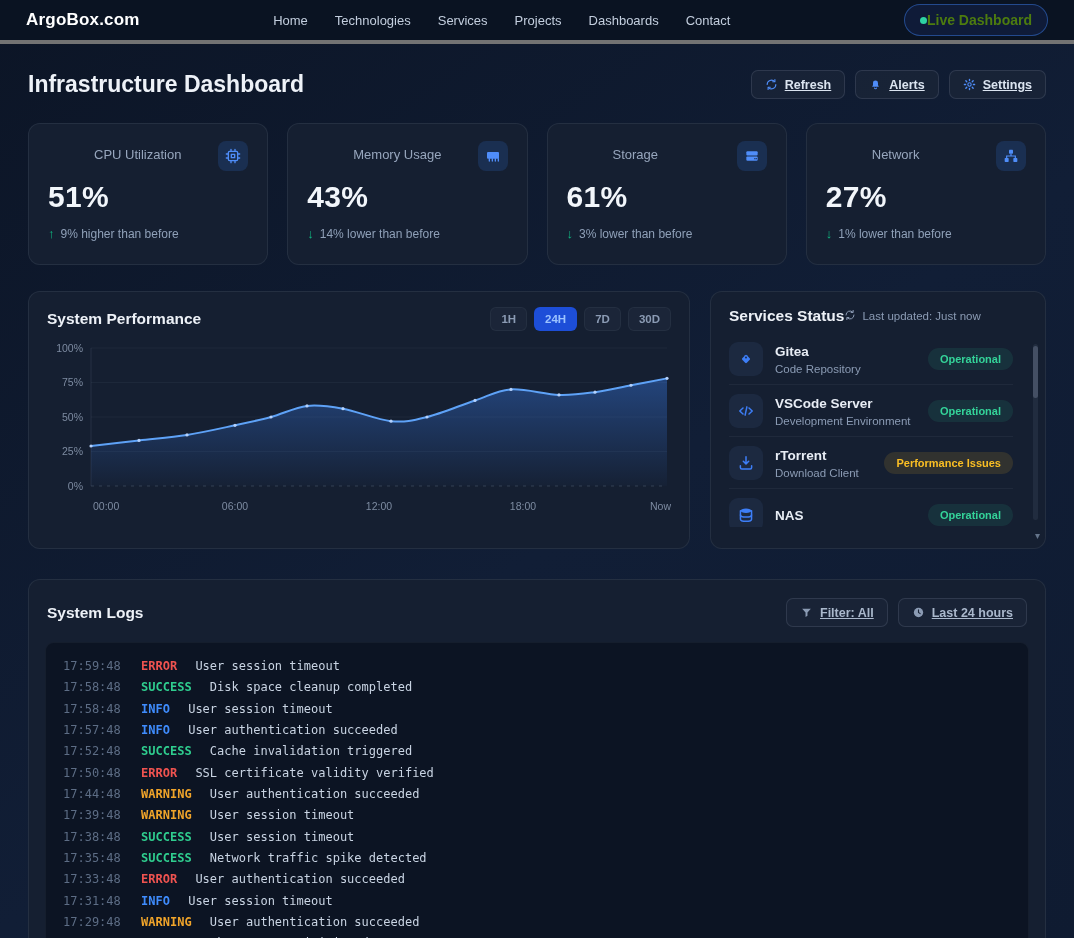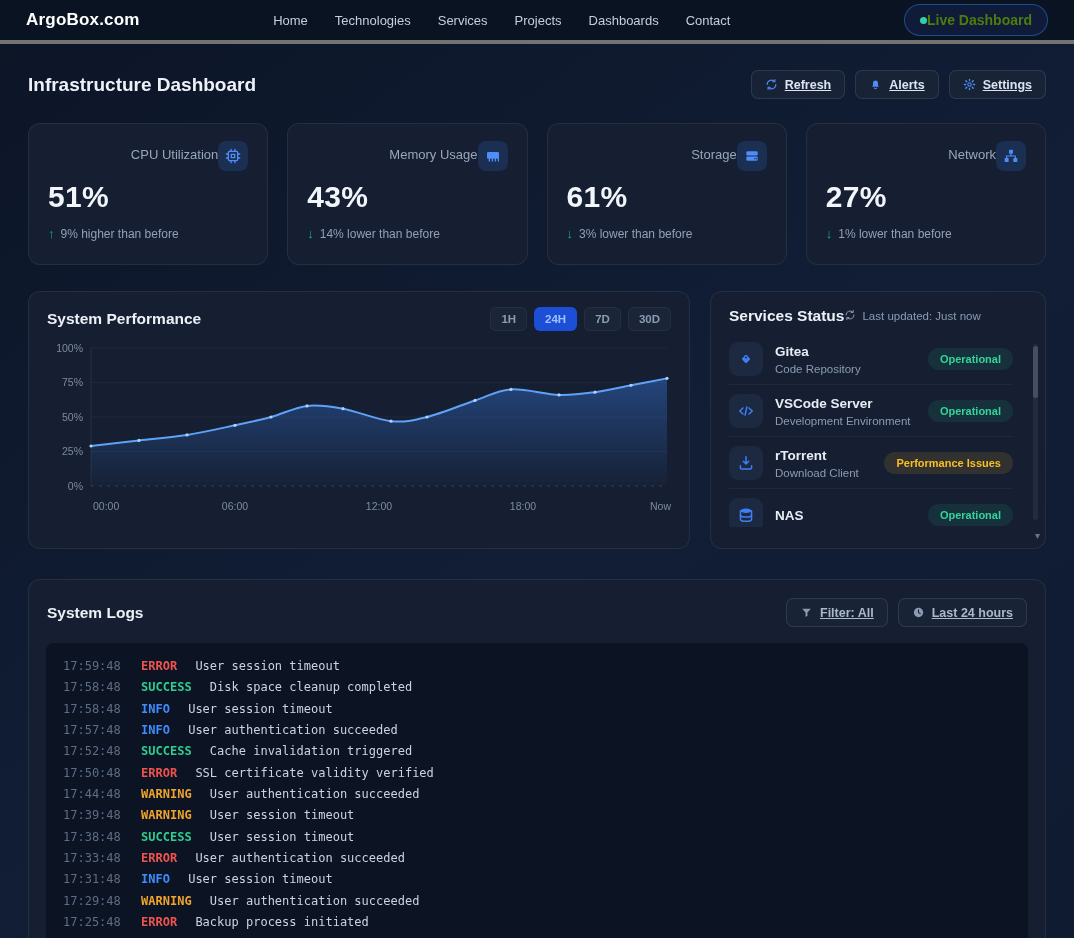--- a/index.html
+++ b/index.html
@@ -11,31 +11,31 @@
   }
   
   .nav { height:44px; display:flex; align-items:center; padding:0 26px; background:#0a1322; border-bottom:4px solid #737373; }
   .brand { font-size:17px; font-weight:800; color:#ffffff; letter-spacing:.2px; }
   .nav-links { flex:1; display:flex; justify-content:center; gap:27px; margin-right:40px; }
   .nav-link { font-size:13px; color:#c3cede; cursor:pointer; }
   .live { display:inline-flex; align-items:center; gap:0; padding:7px 15px; border-radius:999px; border:1px solid rgba(59,130,246,.45); background:rgba(23,37,84,.45); color:#4d7c0f; font-size:14px; font-weight:600; cursor:pointer; }
   .live-dot { width:7px; height:7px; border-radius:50%; background:#2ed3a3; }
   
   .page-head { display:flex; align-items:center; justify-content:space-between; padding:26px 28px 24px; }
-  .page-title { font-size:19px; font-weight:800; color:#eef2f8; }
+  .page-title { font-size:23px; font-weight:800; color:#eef2f8; }
   .head-actions { display:flex; gap:10px; }
   .btn { display:inline-flex; align-items:center; gap:7px; height:29px; padding:0 13px; border-radius:7px; background:rgba(27,37,56,.75); border:1px solid rgba(148,163,184,.18); color:#dbe4f0; font-size:12.5px; font-weight:600; cursor:pointer;text-decoration:underline; }
   .btn .ico { display:inline-flex; color:#4f8df9; }
   .btn .ico svg { width:13px; height:13px; }
   .btn.ghost { color:#aab8cc; }
   .btn.ghost .ico { color:#8b9bb4; }
   
   .cards { display:grid; grid-template-columns:repeat(4,1fr); gap:19px; padding:0 28px; }
   .card { height:142px; background:#151f31; border:1px solid rgba(148,163,184,.12); border-radius:12px; padding:17px 19px; }
-  .card-top { display:flex; justify-content:flex-end; align-items:flex-start; }
+  .card-top { display:flex; justify-content:space-between; align-items:flex-start;margin-left:46px; }
   .card-label { font-size:13px; color:#97a6bd; margin-top:6px; }
   .icon-chip { width:30px; height:30px; border-radius:8px; background:rgba(59,130,246,.16); display:flex; align-items:center; justify-content:center; color:#4f8df9; }
   .icon-chip svg { width:16px; height:16px; }
   .card-value { font-size:30px; font-weight:800; color:#f2f6fb; margin-top:9px; letter-spacing:.3px; }
   .card-delta { font-size:12px; color:#8fa0b8; margin-top:12px; display:flex; align-items:center; gap:6px; }
   .delta-arrow { color:#10b981; font-size:13px; }
   
   .mid { display:grid; grid-template-columns:662px 336px; gap:20px; padding:26px 28px 0; }
   .panel { background:#151f31; border:1px solid rgba(148,163,184,.12); border-radius:12px; }
   .perf { height:258px; padding:15px 18px; }
@@ -390,20 +390,25 @@
     <span class="log-time">17:39:48</span>
     <span class="log-level lvl-WARNING">WARNING</span>
     <span class="log-msg">User session timeout</span>
   </div>
       <div class="log-row">
     <span class="log-time">17:38:48</span>
     <span class="log-level lvl-SUCCESS">SUCCESS</span>
     <span class="log-msg">User session timeout</span>
   </div>
       <div class="log-row">
+    <span class="log-time">17:35:48</span>
+    <span class="log-level lvl-SUCCESS">SUCCESS</span>
+    <span class="log-msg">Network traffic spike detected</span>
+  </div>
+      <div class="log-row">
     <span class="log-time">17:33:48</span>
     <span class="log-level lvl-ERROR">ERROR</span>
     <span class="log-msg">User authentication succeeded</span>
   </div>
       <div class="log-row">
     <span class="log-time">17:31:48</span>
     <span class="log-level lvl-INFO">INFO</span>
     <span class="log-msg">User session timeout</span>
   </div>
       <div class="log-row">

